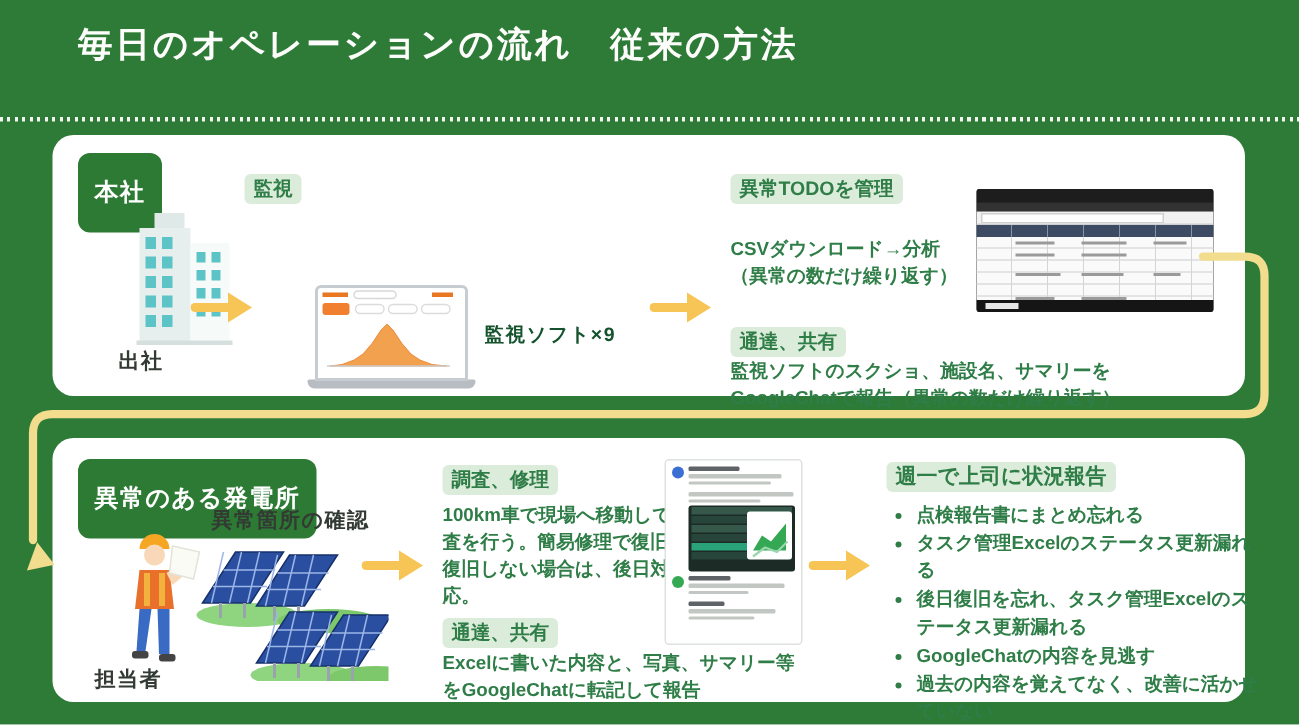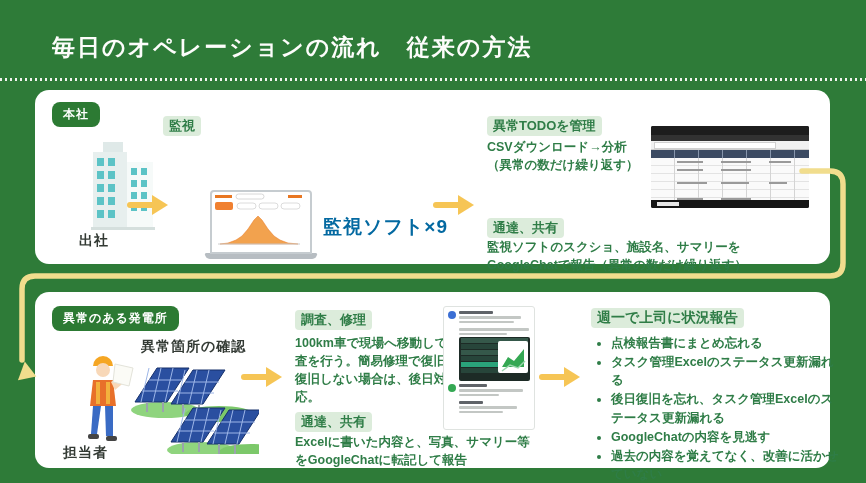--- a/index.html
+++ b/index.html
@@ -1,32 +1,32 @@
 <!DOCTYPE html>
 <html><head>
 <meta charset="utf-8">
 <style>
   html,body{margin:0;padding:0;background:#ffffff;}
   .canvas{position:relative;width:866px;height:483px;background:#2e7b38;overflow:hidden;
           font-family:"Liberation Sans","DejaVu Sans",sans-serif;}
-  .title{position:absolute;left:52px;top:32px;color:#fdfdfb;font-size:23px;font-weight:bold;letter-spacing:2px;}
+  .title{position:absolute;left:52px;top:14px;color:#fdfdfb;font-size:23px;font-weight:bold;letter-spacing:2px;}
   .dotted{position:absolute;left:0;top:78px;width:866px;height:3px;
           background:repeating-linear-gradient(90deg,#f2f4ef 0 2px,transparent 2px 5px);}
   .panel{position:absolute;background:#ffffff;border-radius:14px;z-index:1;}
   .panel-top{left:35px;top:90px;width:795px;height:174px;}
   .panel-bottom{left:35px;top:292px;width:795px;height:176px;}
   .badge{position:absolute;background:#2c7a33;color:#fff;font-weight:bold;border-radius:8px;
-         padding:4px 11px;font-size:12px;letter-spacing:1px;}
+         padding:16px 11px;font-size:16px;letter-spacing:1px;}
   .tag{position:absolute;background:#dcecdb;color:#2f7d47;font-weight:bold;font-size:13px;
        padding:1px 6px;border-radius:4px;white-space:nowrap;}
   .gtext{position:absolute;color:#2f7d47;font-size:12.5px;line-height:1.45;font-weight:bold;}
   .gtext .ln{white-space:nowrap;}
   .red{color:#d03030;font-weight:bold;}
   .caption{position:absolute;color:#333a34;font-size:14px;font-weight:bold;letter-spacing:1px;}
-  .caption-strong{position:absolute;color:#0369a1;font-size:19px;font-weight:bold;letter-spacing:1px;}
+  .caption-strong{position:absolute;color:#14532d;font-size:13px;font-weight:bold;letter-spacing:1px;}
   .connector{position:absolute;left:0;top:0;z-index:5;pointer-events:none;}
   .flow-arrow{position:absolute;z-index:2;}
   ul.bullets{margin:0;padding-left:16px;}
   ul.bullets li{margin:0 0 1px 0;}
   
   .laptop{position:absolute;z-index:2;}
   .laptop .screen{width:98px;height:60px;background:#fff;border:2px solid #c6ccd0;border-radius:4px 4px 0 0;
                   margin:0 auto;position:relative;overflow:hidden;}
   .laptop .base{width:112px;height:6px;background:#b7bdc2;border-radius:2px 2px 8px 8px;margin-top:-1px;}
   
@@ -128,21 +128,21 @@
       <div class="base"></div>
     </div>
     <div class="caption-strong" style="left:288px;top:124px;">監視ソフト×9</div>
 
     <svg class="flow-arrow" style="left:398px;top:104px;" width="42" height="22" viewBox="0 0 42 22">
       <line x1="3" y1="11" x2="27" y2="11" stroke="#f6c555" stroke-width="6" stroke-linecap="round"></line>
       <polygon points="25,1 25,21 41,11" fill="#f6c555"></polygon>
     </svg>
 
     <div class="tag" style="left:452px;top:26px;">異常TODOを管理</div>
-    <div class="gtext" style="left:452px;top:48px;">
+    <div class="gtext" style="left:452px;top:67px;">
       <div class="ln">CSVダウンロード→分析</div>
       <div class="ln">（異常の数だけ繰り返す）</div>
     </div>
 
     <div class="excel" style="left:616px;top:36px;">
       <div class="tb"></div>
       <div class="mb"></div>
       <div class="fb">
           <div class="box"></div>
         </div>

